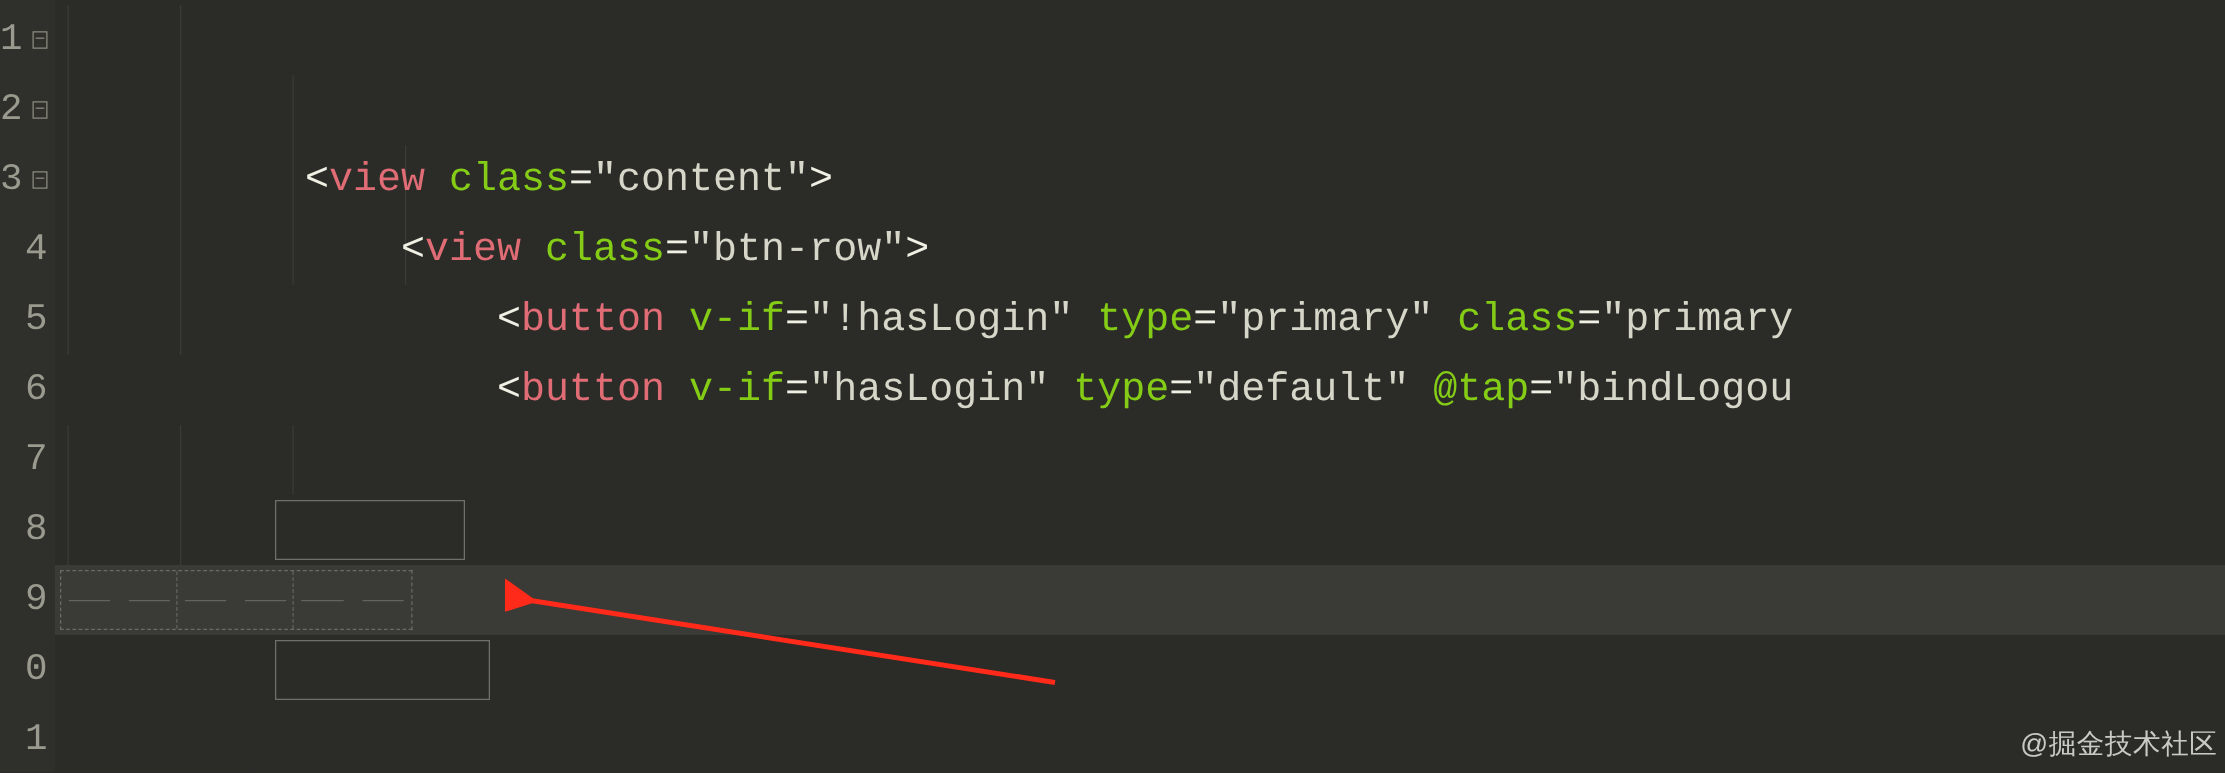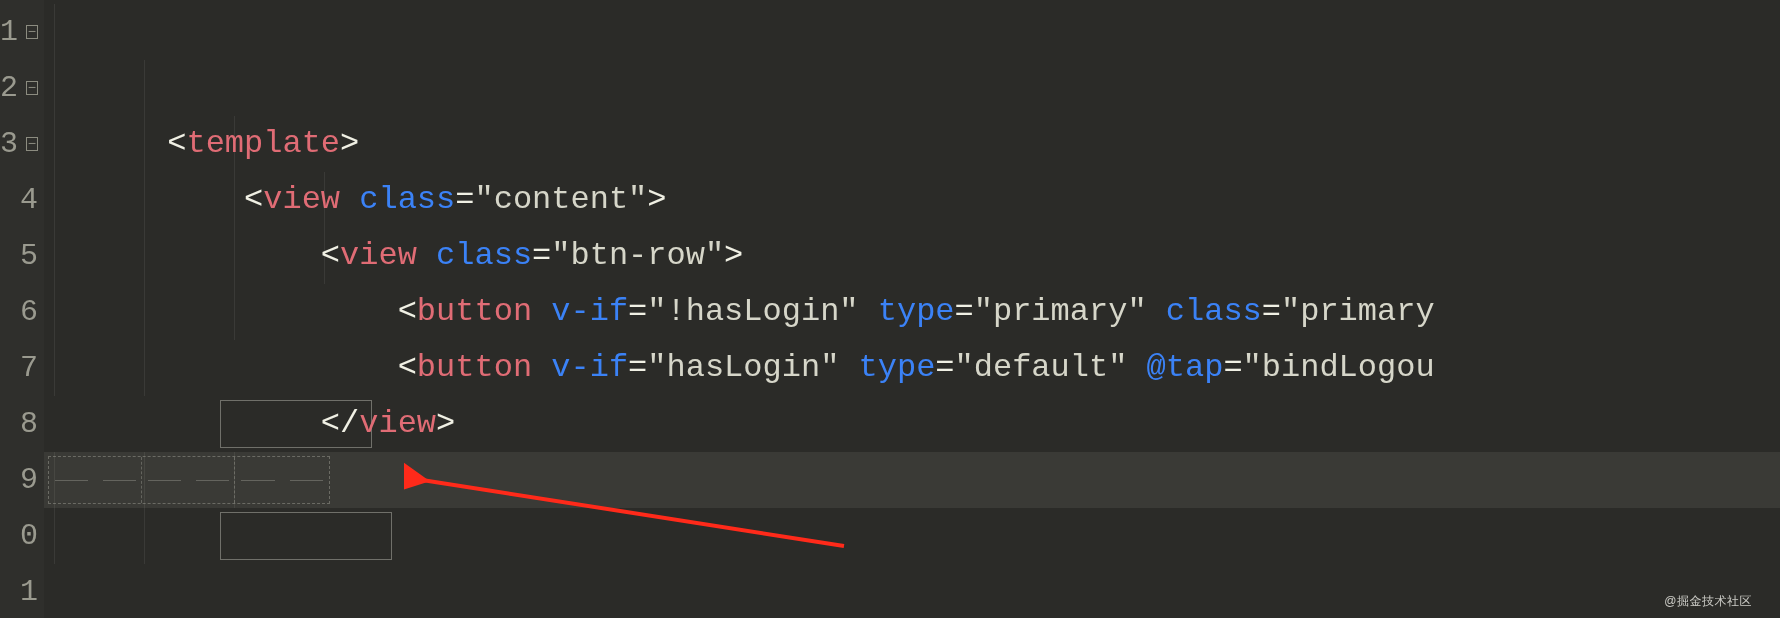--- a/index.html
+++ b/index.html
@@ -68,21 +68,21 @@
     background: rgba(150,150,140,0.15);
   }
   .ig1 { left: 10px; }
   .ig2 { left: 100px; }
   .ig3 { left: 190px; }
   .ig4 { left: 280px; }
 
   
   .p  { color: #f0f0e4; }   
   .tg { color: #e06c75; }   
-  .at { color: #3b82f6; }   
+  .at { color: #84cc16; }   
   .st { color: #d6d6c9; }
 
   
   .current-line-bg {
     position: absolute;
     left: 0;
     right: 0;
     top: calc(4px + 56px * 8);
     height: 56px;
     background: #3a3a36;
@@ -128,23 +128,23 @@
   
   .arrow {
     position: absolute;
     z-index: 6;
     pointer-events: none;
   }
 
   
   .watermark {
     position: absolute;
-    right: 28px;
+    right: 6px;
     bottom: 8px;
-    font-size: 12px;
+    font-size: 22px;
     color: rgba(230,230,225,0.85);
     font-family: sans-serif;
     letter-spacing: 0.5px;
     z-index: 10;
     margin-left: 31px;
   }
 
   .code-line > span { position: relative; z-index: 3; }
 </style>
 </head>
@@ -197,24 +197,20 @@
 
     <div class="ws-box" style="width:282px;">
       <div class="ws-seg" style="width:33.3%"></div>
       <div class="ws-seg" style="width:33.3%"></div>
       <div class="ws-seg" style="width:33.4%"></div>
     </div>
 
     <div class="match-box" style="top:calc(4px + 56px*7 + 4px); left:176px; width:152px;"></div>
     <div class="match-box" style="top:calc(4px + 56px*9 + 4px); left:176px; width:172px;"></div>
 
-    <div class="code-line">
-      <div class="indent-guide ig1"></div>
-      <span class="p">&lt;</span><span class="tg">template</span><span class="p">&gt;</span>
-    </div>
 
     <div class="code-line">
       <div class="indent-guide ig1"></div><div class="indent-guide ig2"></div>
       <span>    </span><span class="p">&lt;</span><span class="tg">view</span><span> </span><span class="at">class</span><span class="p">=</span><span class="st">"content"</span><span class="p">&gt;</span>
     </div>
 
     <div class="code-line">
       <div class="indent-guide ig1"></div><div class="indent-guide ig2"></div><div class="indent-guide ig3"></div>
       <span>        </span><span class="p">&lt;</span><span class="tg">view</span><span> </span><span class="at">class</span><span class="p">=</span><span class="st">"btn-row"</span><span class="p">&gt;</span>
     </div>
@@ -222,24 +218,20 @@
     <div class="code-line">
       <div class="indent-guide ig1"></div><div class="indent-guide ig2"></div><div class="indent-guide ig3"></div><div class="indent-guide ig4"></div>
       <span>            </span><span class="p">&lt;</span><span class="tg">button</span><span> </span><span class="at">v-if</span><span class="p">=</span><span class="st">"!hasLogin"</span><span> </span><span class="at">type</span><span class="p">=</span><span class="st">"primary"</span><span> </span><span class="at">class</span><span class="p">=</span><span class="st">"primary</span>
     </div>
 
     <div class="code-line">
       <div class="indent-guide ig1"></div><div class="indent-guide ig2"></div><div class="indent-guide ig3"></div><div class="indent-guide ig4"></div>
       <span>            </span><span class="p">&lt;</span><span class="tg">button</span><span> </span><span class="at">v-if</span><span class="p">=</span><span class="st">"hasLogin"</span><span> </span><span class="at">type</span><span class="p">=</span><span class="st">"default"</span><span> </span><span class="at">@tap</span><span class="p">=</span><span class="st">"bindLogou</span>
     </div>
 
-    <div class="code-line">
-      <div class="indent-guide ig1"></div><div class="indent-guide ig2"></div><div class="indent-guide ig3"></div>
-      <span>        </span><span class="p">&lt;/</span><span class="tg">view</span><span class="p">&gt;</span>
-    </div>
 
     <div class="code-line">
       <div class="indent-guide ig1"></div><div class="indent-guide ig2"></div>
     </div>
 
 
     <div class="code-line"></div>
 
     <div class="code-line">
       <div class="indent-guide ig1"></div><div class="indent-guide ig2"></div><div class="indent-guide ig3"></div>

